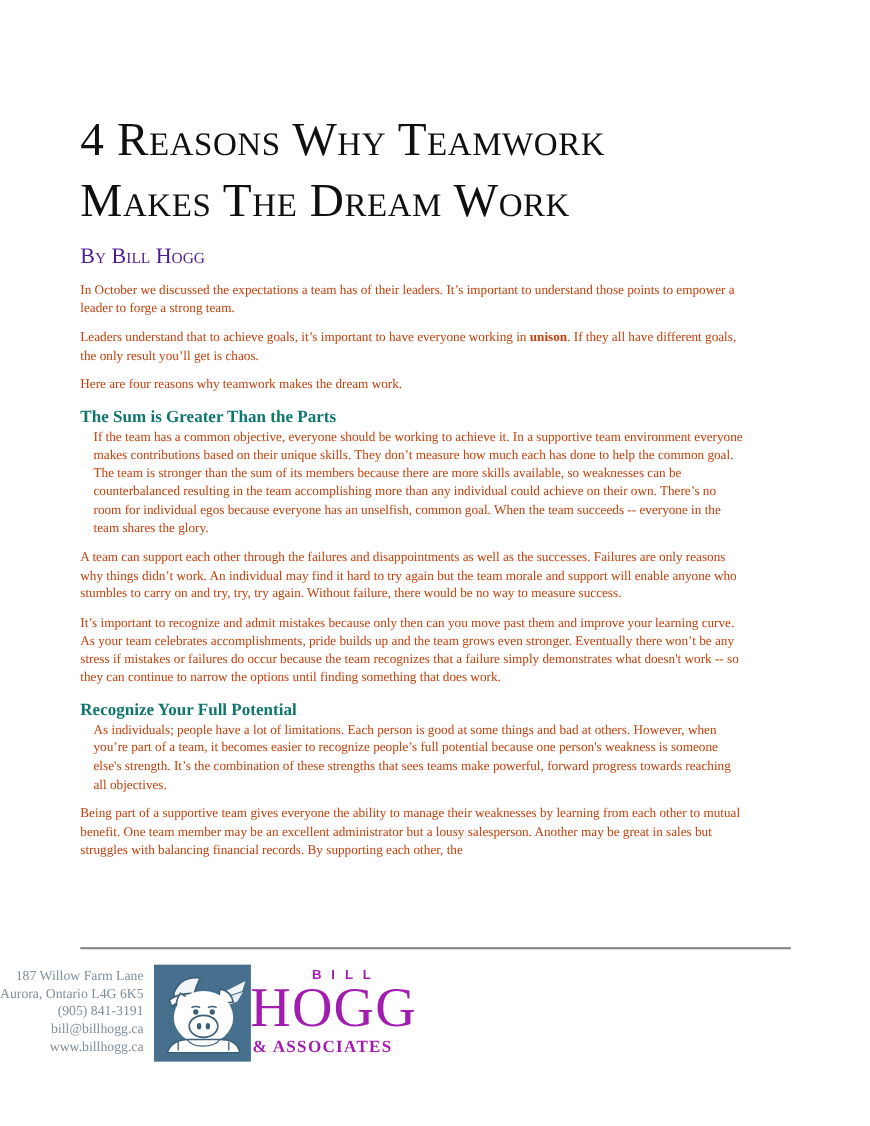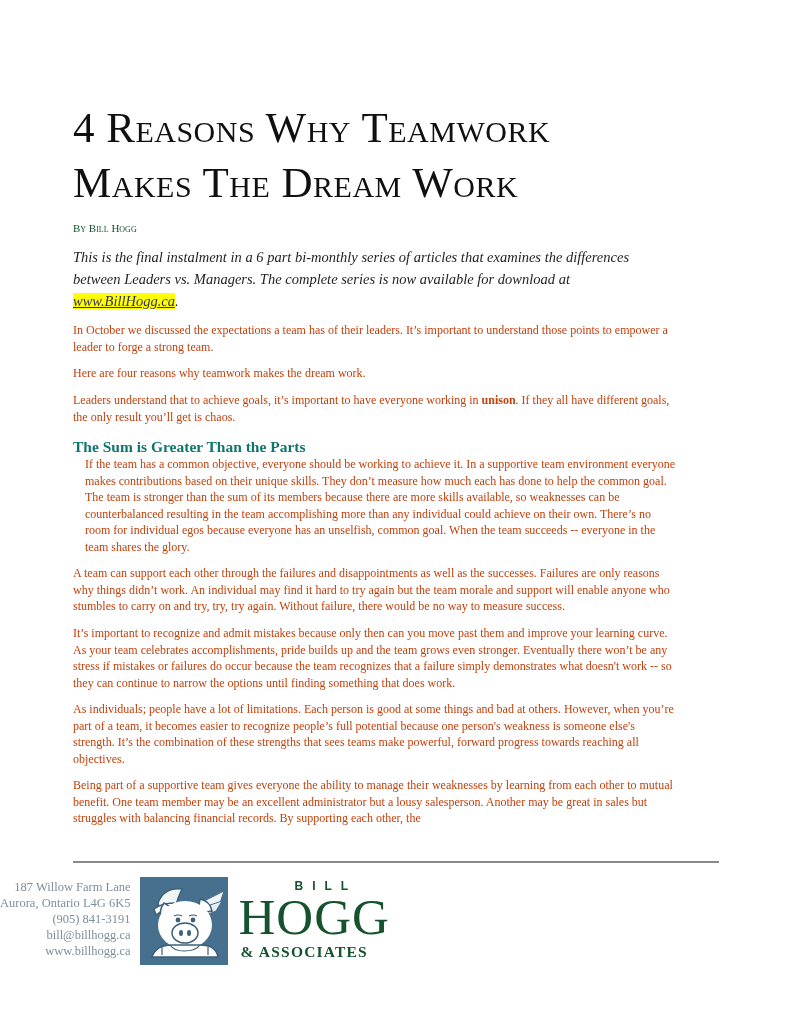--- a/index.html
+++ b/index.html
@@ -18,23 +18,23 @@
   .title {
     font-variant: small-caps;
     font-size: 43px;
     line-height: 1.28;
     letter-spacing: 0.5px;
     color: #101010;
     font-weight: 400;
   }
   .byline {
     font-variant: small-caps;
-    font-size: 11px;
+    font-size: 20px;
     margin-top: 12px;
-    color: #14532d;
+    color: #4c1d95;
   }
   .intro {
     font-style: italic;
     font-size: 14.5px;
     line-height: 1.5;
     margin-top: 13px;
     color: #232323;
   }
   .intro a {
     color: #333366;
@@ -81,23 +81,22 @@
     color: #7e8f9b;
     margin-top: 2px;
   }
   .logo-square {
     width: 88px; height: 88px;
     background: #46708e;
     margin-left: 9px;
     flex: 0 0 auto;
   }
   .logo-text {
-    margin-left: 11px;
     width: 182px;
-    color: #14532d;
+    color: #a21caf;
   }
   .logo-bill {
     font-family: "Liberation Sans", sans-serif;
     font-weight: bold;
     font-size: 12px;
     letter-spacing: 9px;
     padding-left: 56px;
     margin-top: 2px;
     white-space: nowrap;
   }
@@ -121,34 +120,34 @@
 
 <div class="page">
 
   <h1 class="title">
     <span>4 Reasons Why Teamwork</span><br>
     <span>Makes The Dream Work</span>
   </h1>
 
   <div class="byline">By Bill Hogg</div>
 
-  <p class="intro"><span>This is the final instalment in a 6 part bi-monthly series of articles that examines the differences between Leaders vs. Managers. The complete series is now available for download at </span><a>www.BillHogg.ca</a><span>.</span></p>
 
   <p class="para">In October we discussed the expectations a team has of their leaders. It’s important to understand those points to empower a leader to forge a strong team.</p>
 
+  <p class="para"><span>Leaders understand that to achieve goals, it’s important to have everyone working in </span><span class="bold">unison</span><span>. If they all have different goals, the only result you’ll get is chaos.</span></p>
+
   <p class="para">Here are four reasons why teamwork makes the dream work.</p>
-
-  <p class="para"><span>Leaders understand that to achieve goals, it’s important to have everyone working in </span><span class="bold">unison</span><span>. If they all have different goals, the only result you’ll get is chaos.</span></p>
 
   <h2 class="heading">The Sum is Greater Than the Parts</h2>
   <p class="para">If the team has a common objective, everyone should be working to achieve it. In a supportive team environment everyone makes contributions based on their unique skills. They don’t measure how much each has done to help the common goal. The team is stronger than the sum of its members because there are more skills available, so weaknesses can be counterbalanced resulting in the team accomplishing more than any individual could achieve on their own. There’s no room for individual egos because everyone has an unselfish, common goal. When the team succeeds -- everyone in the team shares the glory.</p>
 
   <p class="para">A team can support each other through the failures and disappointments as well as the successes. Failures are only reasons why things didn’t work. An individual may find it hard to try again but the team morale and support will enable anyone who stumbles to carry on and try, try, try again. Without failure, there would be no way to measure success.</p>
   <p class="para">It’s important to recognize and admit mistakes because only then can you move past them and improve your learning curve. As your team celebrates accomplishments, pride builds up and the team grows even stronger. Eventually there won’t be any stress if mistakes or failures do occur because the team recognizes that a failure simply demonstrates what doesn't work -- so they can continue to narrow the options until finding something that does work.</p>
 
+  <h2 class="heading">Recognize Your Full Potential</h2>
   <p class="para">As individuals; people have a lot of limitations. Each person is good at some things and bad at others. However, when you’re part of a team, it becomes easier to recognize people’s full potential because one person's weakness is someone else's strength. It’s the combination of these strengths that sees teams make powerful, forward progress towards reaching all objectives.</p>
   <p class="para">Being part of a supportive team gives everyone the ability to manage their weaknesses by learning from each other to mutual benefit. One team member may be an excellent administrator but a lousy salesperson. Another may be great in sales but struggles with balancing financial records. By supporting each other, the</p>
 
 </div>
 
 <div class="footer-rule"></div>
 
 <div class="footer">
 
   <div class="footer-address">

